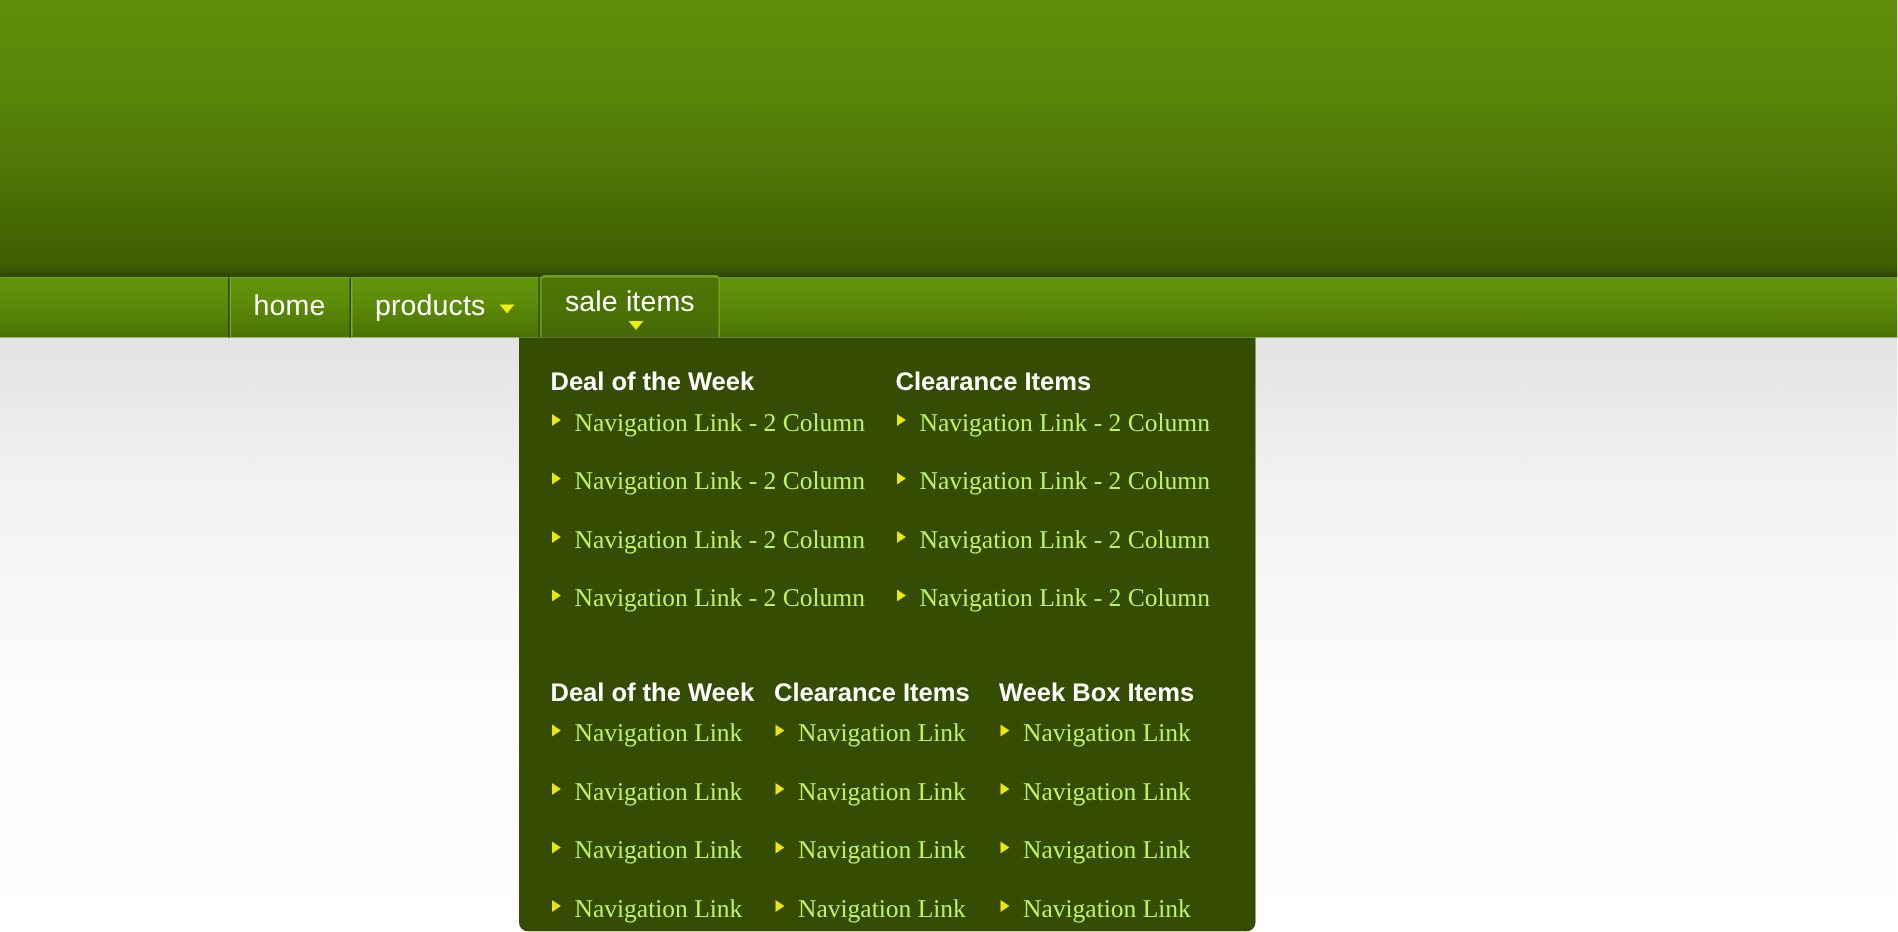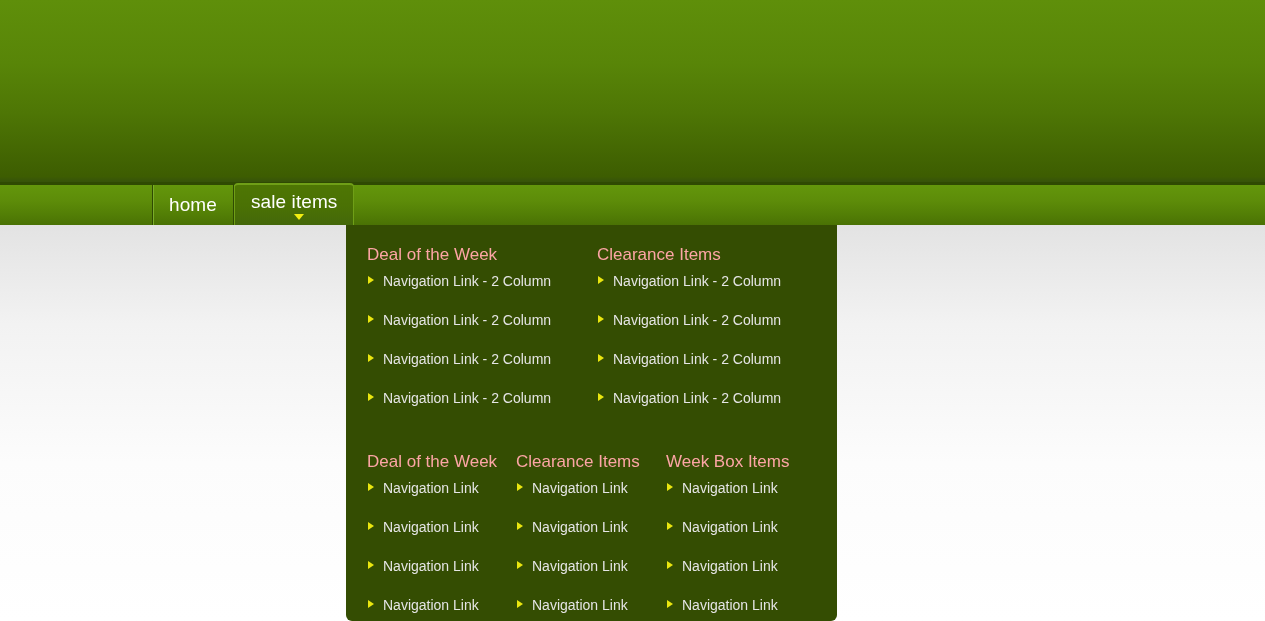--- a/index.html
+++ b/index.html
@@ -158,43 +158,44 @@
   .dd-section.three-col .dd-col:nth-child(2) {
     width: 148px;
     padding-left: 18px;
   }
   .dd-section.three-col .dd-col:nth-child(3) {
     width: 160px;
     padding-left: 20px;
   }
 
   .dd-heading {
-    color: #fca5a5;
+    color: #ffffff;
     font-size: 17px;
     margin: 0 0 9px 0;
-    font-weight: normal;
+    font-weight: bold;
     white-space: nowrap;
   }
 
   .dd-links {
     list-style: none;
     margin: 0;
     padding: 0;
   }
 
   .dd-link {
     position: relative;
     display: block;
-    color: #e5e5e5;
-    font-size: 14px;
+    color: #bef264;
+    font-size: 17px;
     padding: 0 0 0 16px;
     margin: 0 0 24px 0;
     white-space: nowrap;
     cursor: pointer;
     line-height: 15px;
+    font-family: Liberation Serif, serif;
   }
 
   .dd-link .bullet {
     position: absolute;
     left: 1px;
     top: 2px;
     width: 0;
     height: 0;
     border-top: 4px solid transparent;
     border-bottom: 4px solid transparent;
@@ -211,20 +212,24 @@
   <div class="content-area"></div>
 
   <div class="navbar">
     <ul class="nav-list">
       <li class="nav-spacer"></li>
 
       <li class="nav-item">
         <span class="nav-label">home</span>
       </li>
 
+      <li class="nav-item">
+        <span class="nav-label">products</span>
+        <span class="caret"></span>
+      </li>
 
       <li class="nav-item active">
         <span class="nav-label">sale items</span>
         <span class="caret"></span>
       </li>
 
 
     </ul>
   </div>
 

